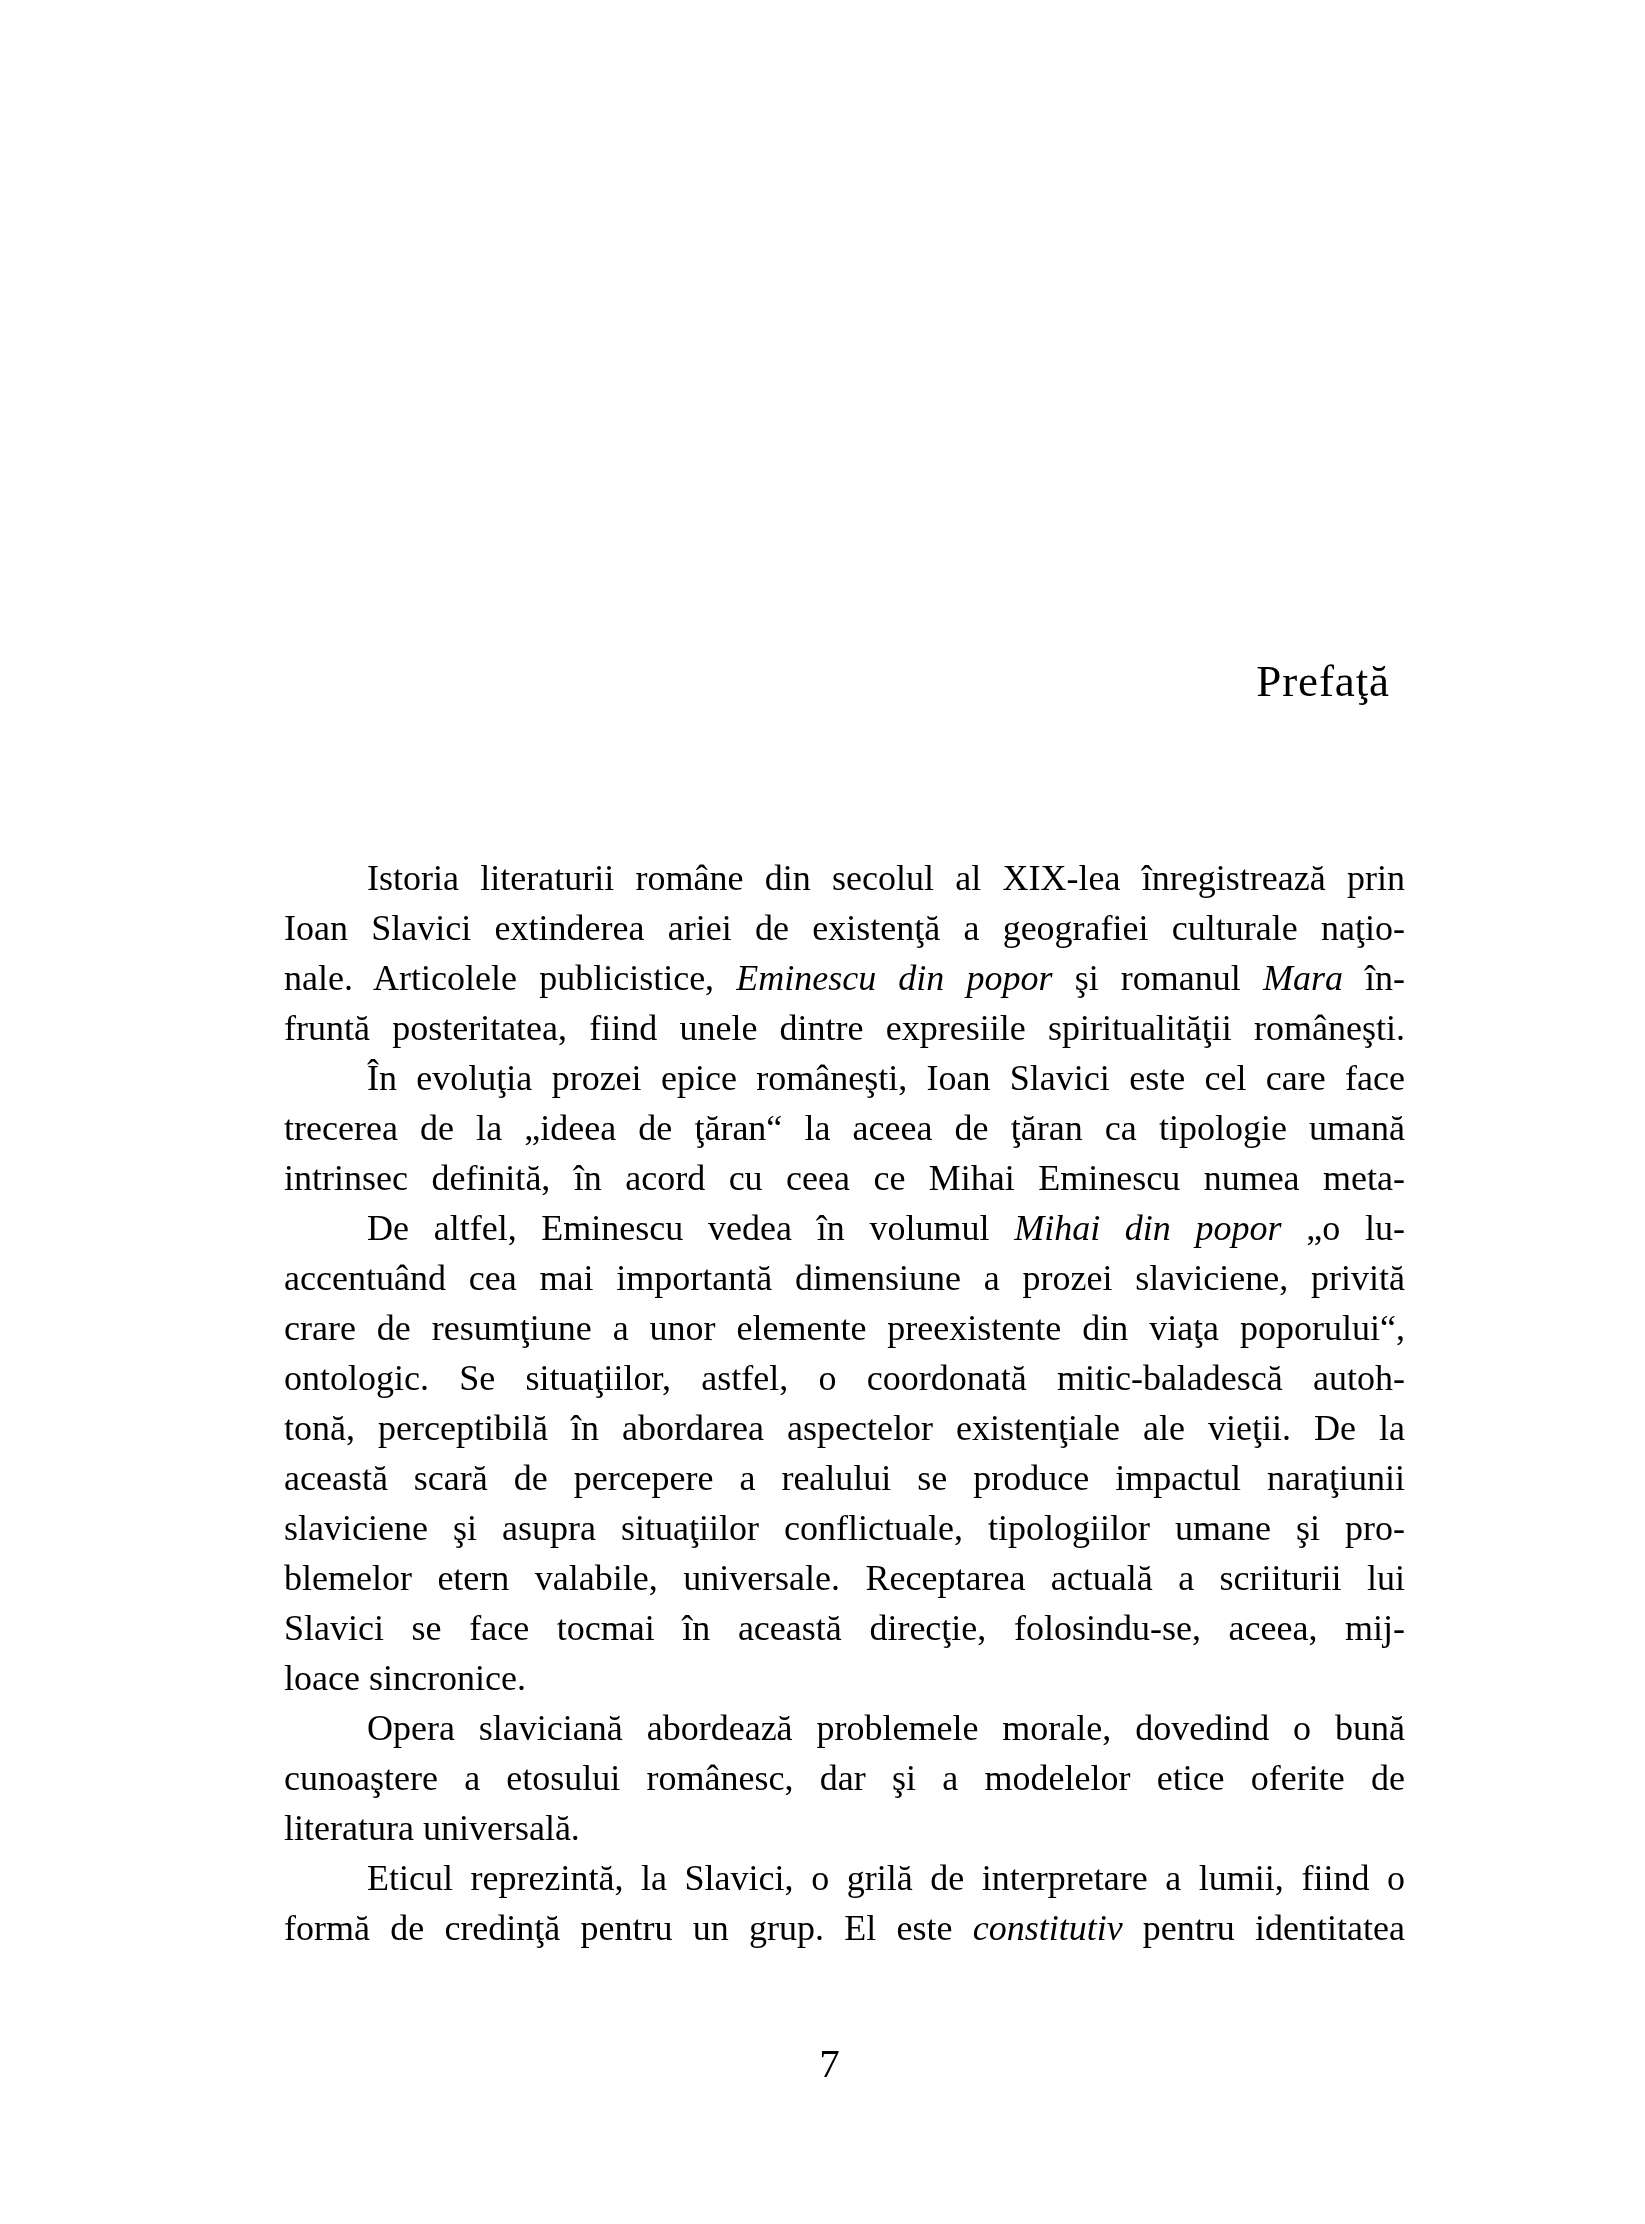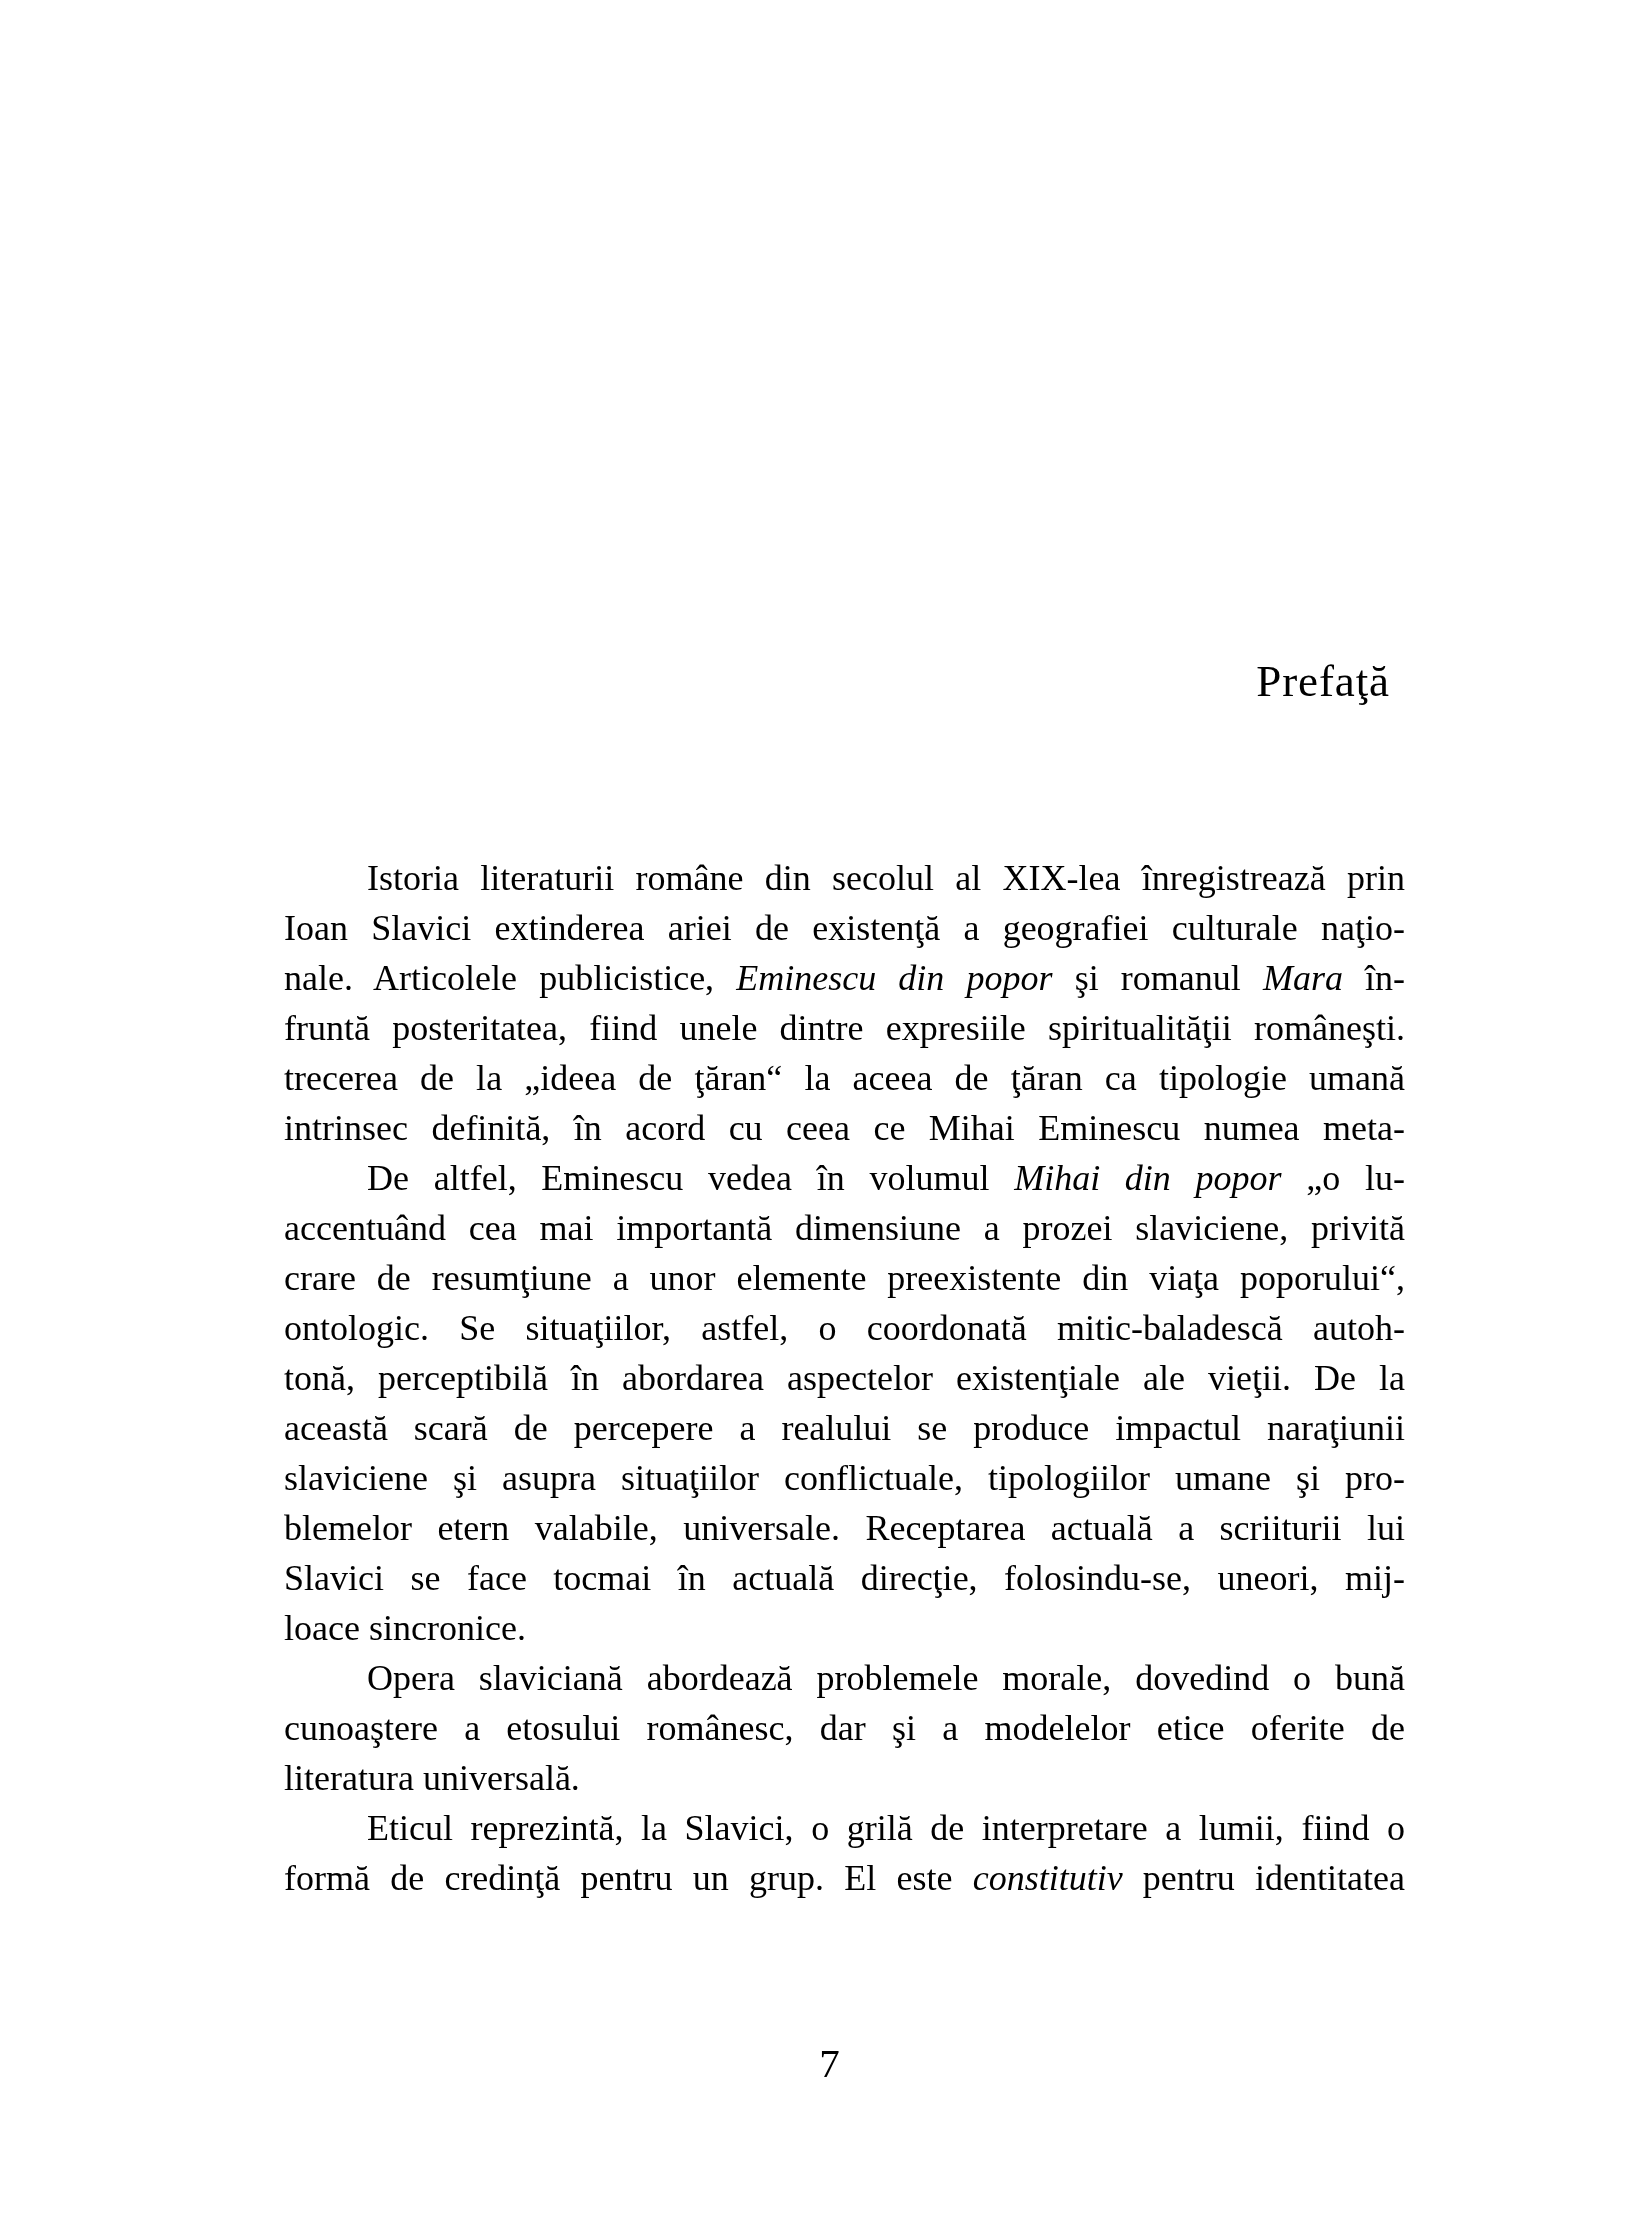--- a/index.html
+++ b/index.html
@@ -76,34 +76,35 @@
   <div class="text-block">
 
     <div class="para">
       <div class="line ind"><span>Istoria literaturii române din secolul al XIX-lea înregistrează prin</span></div>
       <div class="line"><span>Ioan Slavici extinderea ariei de existenţă a geografiei culturale naţio-</span></div>
       <div class="line"><span>nale. Articolele publicistice, </span><span class="it">Eminescu din popor</span><span> şi romanul </span><span class="it">Mara</span><span> în-</span></div>
       <div class="line"><span>fruntă posteritatea, fiind unele dintre expresiile spiritualităţii româneşti.</span></div>
     </div>
 
     <div class="para">
+      <div class="line ind"><span>În evoluţia prozei epice româneşti, Ioan Slavici este cel care face</span></div>
       <div class="line"><span>trecerea de la „ideea de ţăran“ la aceea de ţăran ca tipologie umană</span></div>
       <div class="line"><span>intrinsec definită, în acord cu ceea ce Mihai Eminescu numea meta-</span></div>
     </div>
 
     <div class="para">
       <div class="line ind"><span>De altfel, Eminescu vedea în volumul </span><span class="it">Mihai din popor</span><span> „o lu-</span></div>
       <div class="line"><span>accentuând cea mai importantă dimensiune a prozei slaviciene, privită</span></div>
       <div class="line"><span>crare de resumţiune a unor elemente preexistente din viaţa poporului“,</span></div>
       <div class="line"><span>ontologic. Se situaţiilor, astfel, o coordonată mitic-baladescă autoh-</span></div>
       <div class="line"><span>tonă, perceptibilă în abordarea aspectelor existenţiale ale vieţii. De la</span></div>
       <div class="line"><span>această scară de percepere a realului se produce impactul naraţiunii</span></div>
       <div class="line"><span>slaviciene şi asupra situaţiilor conflictuale, tipologiilor umane şi pro-</span></div>
       <div class="line"><span>blemelor etern valabile, universale. Receptarea actuală a scriiturii lui</span></div>
-      <div class="line"><span>Slavici se face tocmai în actuală direcţie, folosindu-se, uneori, mij-</span></div>
+      <div class="line"><span>Slavici se face tocmai în această direcţie, folosindu-se, aceea, mij-</span></div>
       <div class="line end"><span>loace sincronice.</span></div>
     </div>
 
     <div class="para">
       <div class="line ind"><span>Opera slaviciană abordează problemele morale, dovedind o bună</span></div>
       <div class="line"><span>cunoaştere a etosului românesc, dar şi a modelelor etice oferite de</span></div>
       <div class="line end"><span>literatura universală.</span></div>
     </div>
 
     <div class="para">

